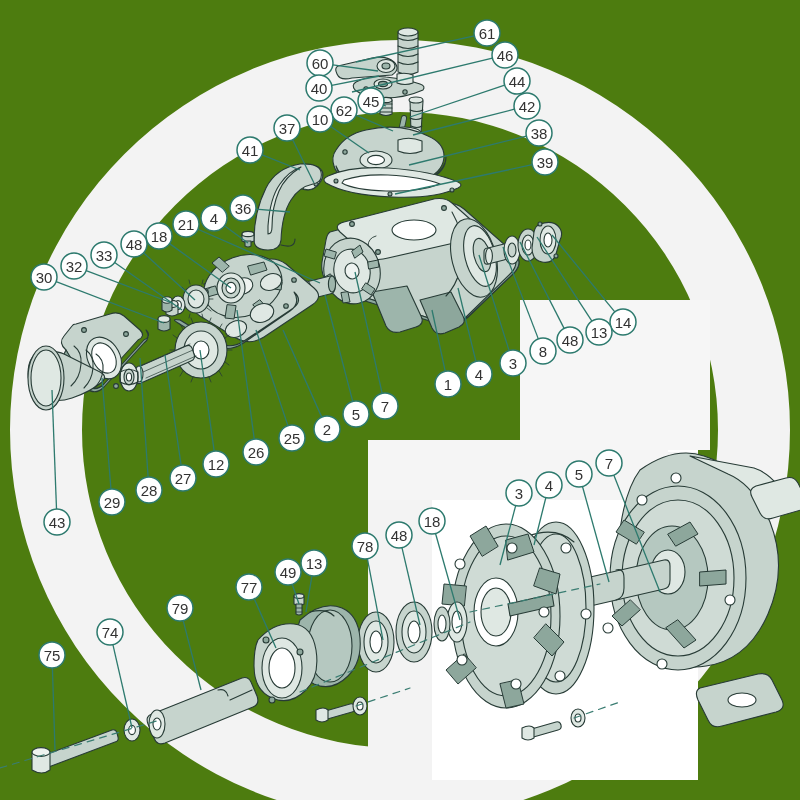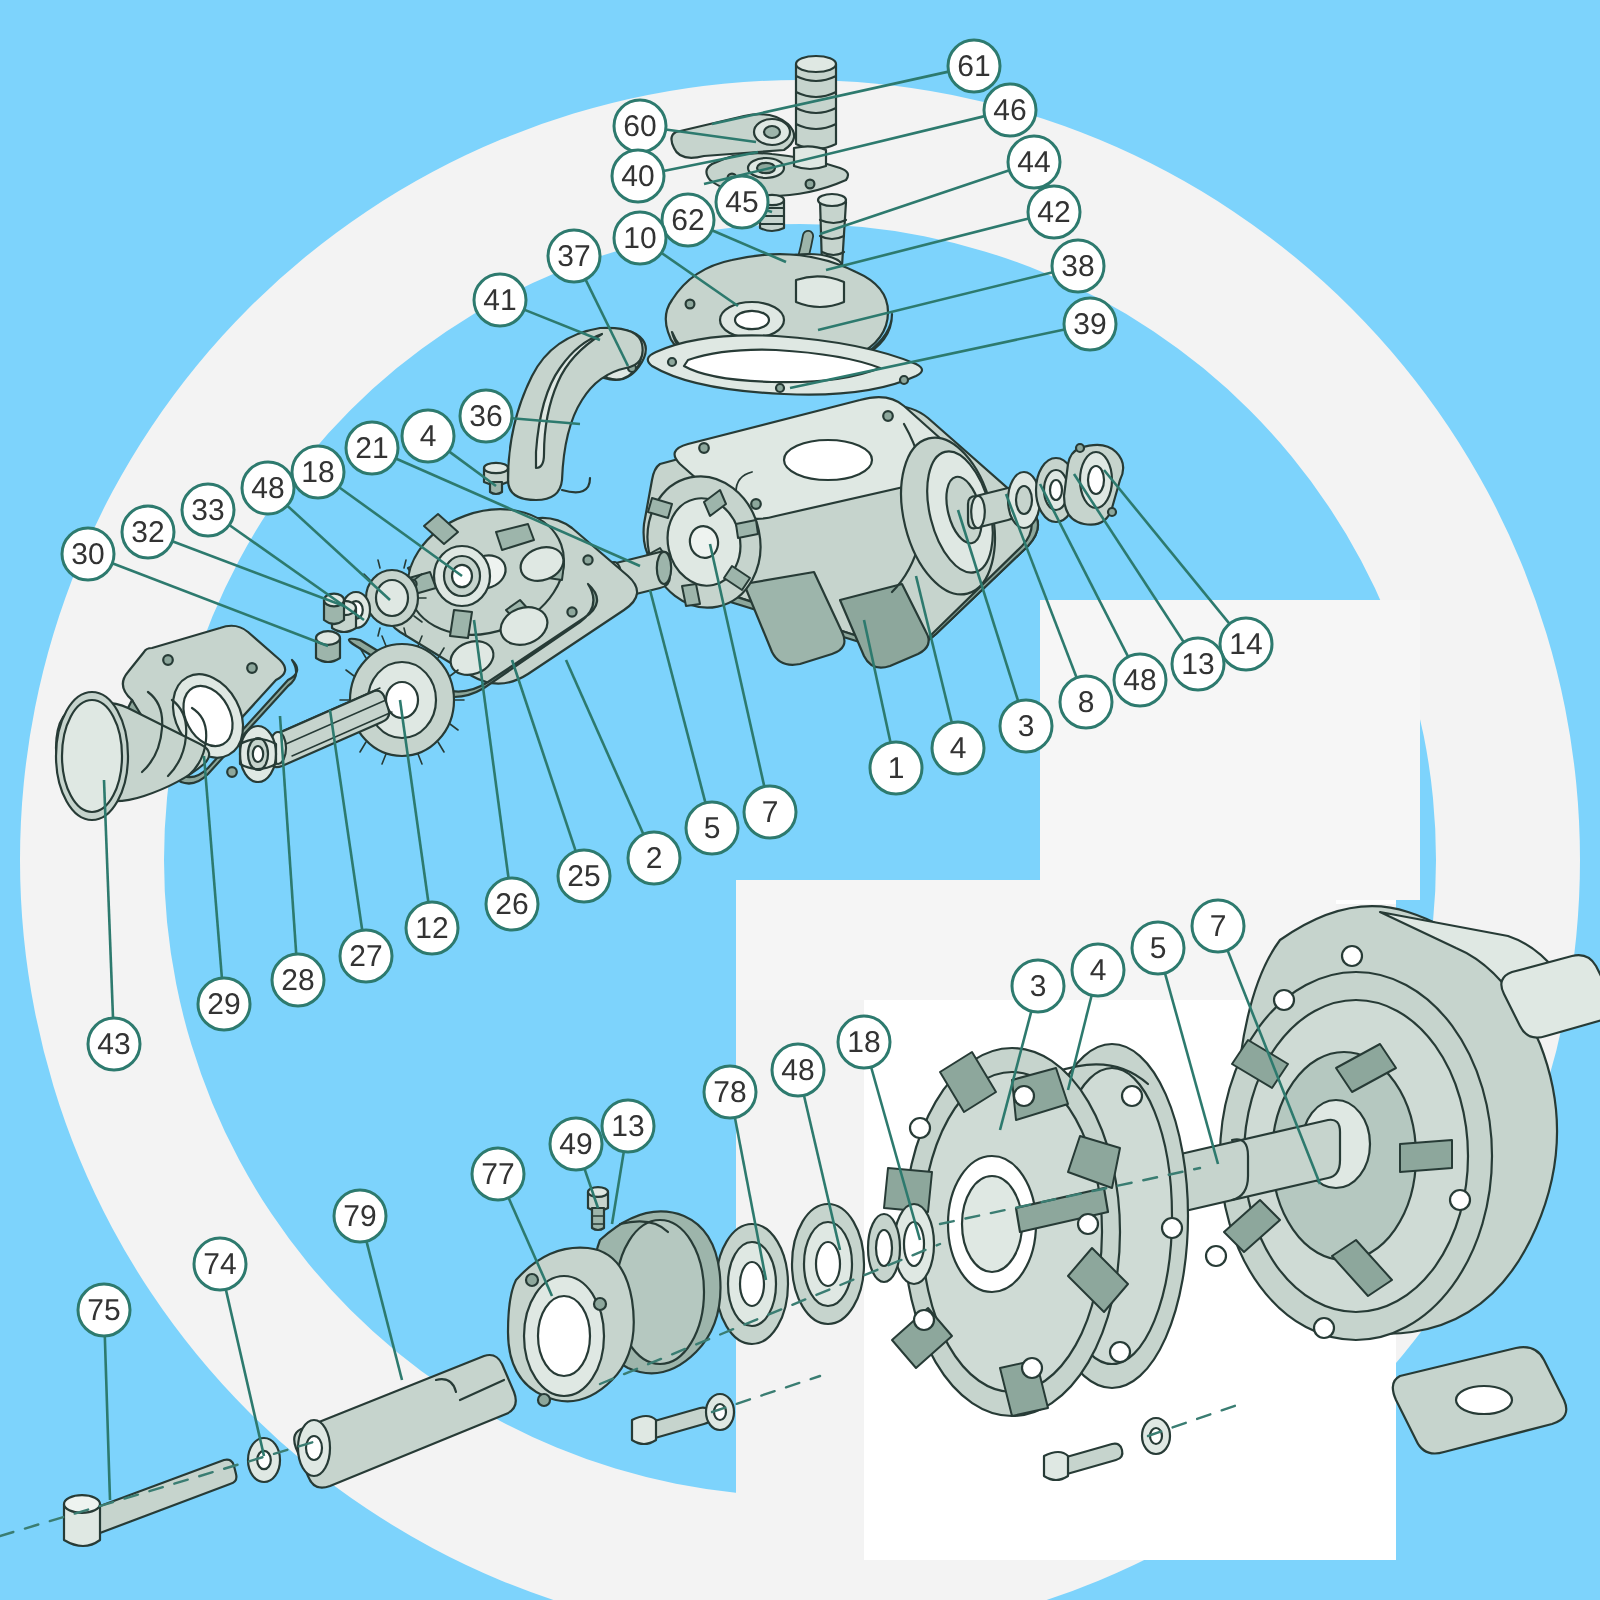--- a/index.html
+++ b/index.html
@@ -1,18 +1,18 @@
 <!DOCTYPE html>
 <html><head>
 <meta charset="utf-8">
 <style>
   html,body{margin:0;padding:0;background:#ffffff;}
   body{width:800px;height:800px;overflow:hidden;
        font-family:"Liberation Sans",sans-serif;}
-  #stage{position:relative;width:800px;height:800px;background:#7dd3fc;}
+  #stage{position:relative;width:800px;height:800px;background:#4d7c0f;}
   svg{display:block;}
   .callout-num{font-family:"Liberation Sans",sans-serif;font-size:15px;
                fill:#333333;text-anchor:middle;dominant-baseline:central;}
 </style>
 </head>
 <body>
 
 <div id="stage">
 <svg id="svgroot" width="800" height="800" viewBox="0 0 800 800">
   <defs>

